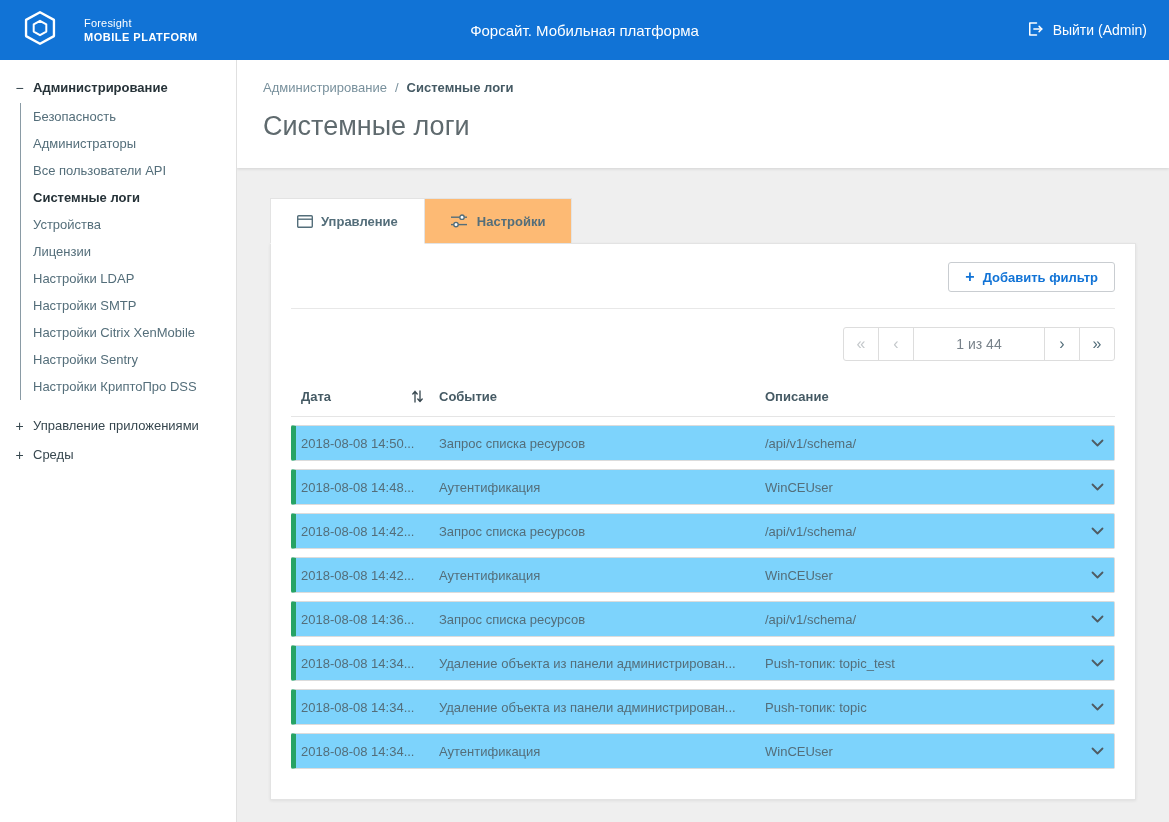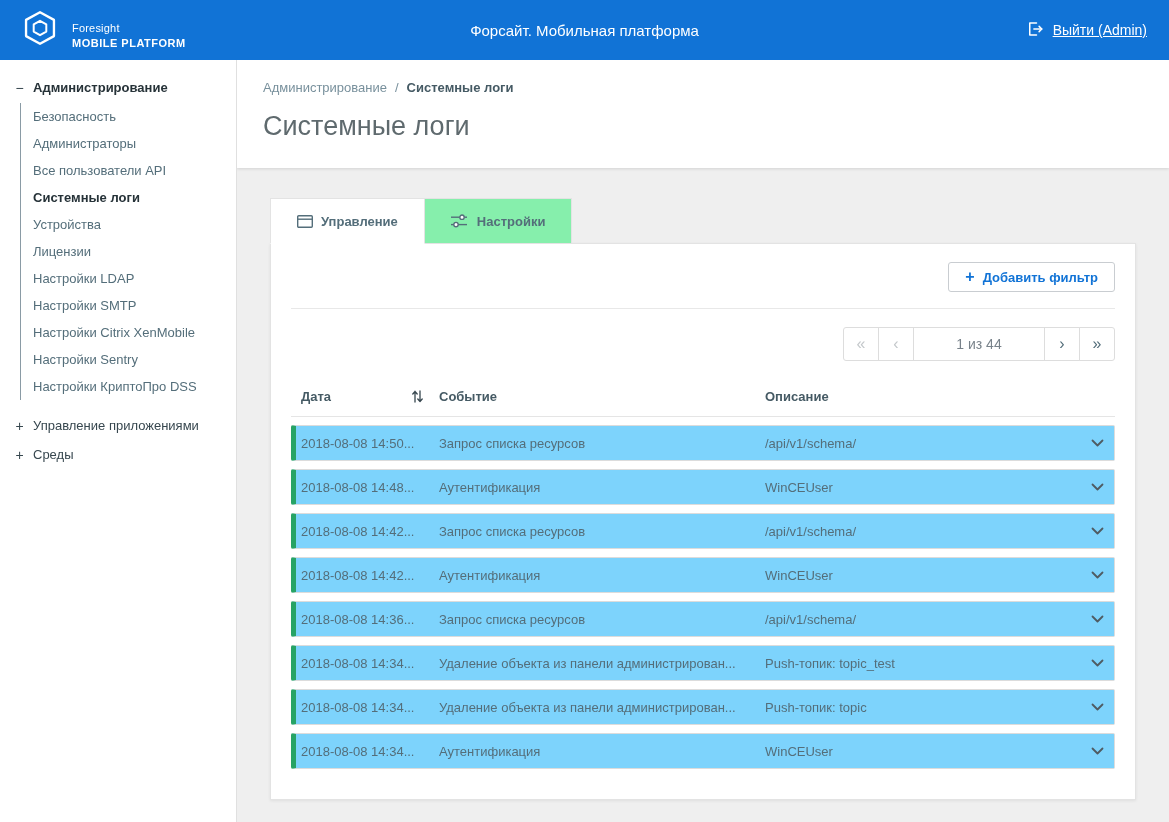--- a/index.html
+++ b/index.html
@@ -2,25 +2,25 @@
 <html><head>
 <meta charset="utf-8">
 <style>
   * { margin:0; padding:0; box-sizing:border-box; }
   html,body { width:1169px; height:822px; }
   body { font-family:"Liberation Sans","DejaVu Sans",sans-serif; background:#efefef; color:#455a64; overflow:hidden; }
   .app { width:1169px; height:822px; display:flex; flex-direction:column; }
 
   
   .topbar { height:60px; background:#1173d6; display:flex; align-items:center; padding:0 22px; position:relative; flex-shrink:0; }
-  .brand { display:flex; align-items:flex-end; gap:14px; color:#fff; cursor:pointer; position:relative; z-index:1; }
+  .brand { display:flex; align-items:center; gap:26px; color:#fff; cursor:pointer; position:relative; z-index:1; }
   .brand-name { font-size:11px; line-height:1.3; letter-spacing:.2px; }
   .brand-name .b2 { font-weight:700; letter-spacing:.5px; }
   .topbar-title { position:absolute; left:0; right:0; text-align:center; color:#fff; font-size:15px; }
-  .logout { margin-left:auto; display:flex; align-items:center; gap:9px; color:#fff; font-size:14px; cursor:pointer; position:relative; z-index:1;text-decoration:underline; }
+  .logout { margin-left:auto; display:flex; align-items:center; gap:9px; color:#fff; font-size:14px; cursor:pointer; position:relative; z-index:1; }
 
   .shell { flex:1; display:flex; min-height:0; }
 
   
   .sidebar { width:237px; background:#fff; border-right:1px solid #e0e0e0; padding-top:14px; flex-shrink:0; overflow:hidden; }
   .nav-top { display:flex; align-items:center; gap:8px; padding:6px 14px; font-size:13px; color:#37474f; cursor:pointer; margin-bottom:2px; }
   .nav-top .lbl-bold { font-weight:700; color:#263238; }
   .toggle { width:11px; text-align:center; font-size:14px; color:#37474f; line-height:1; }
   .nav-sublist { margin:2px 0 12px 20px; border-left:1px solid #8a9ba5; }
   .nav-sub { padding:6px 10px 6px 12px; font-size:13px; color:#546e7a; cursor:pointer; white-space:nowrap; overflow:hidden; }
@@ -29,21 +29,21 @@
   
   .main { flex:1; min-width:0; display:flex; flex-direction:column; background:#efefef; overflow:hidden; }
   .page-head { background:#fff; padding:20px 26px 26px; box-shadow:0 1px 3px rgba(0,0,0,.12); position:relative; z-index:1; }
   .breadcrumb { font-size:13px; color:#78909c; display:flex; gap:8px; }
   .crumb { cursor:pointer; }
   .crumb-current { color:#455a64; font-weight:700; }
   .page-title { margin-top:16px; font-size:27px; font-weight:400; color:#5f6a6e; }
 
   .content { padding:30px 33px 0; flex:1; }
   .tabs { display:flex; position:relative; z-index:2; }
-  .tab { display:flex; align-items:center; gap:10px; height:46px; padding:0 26px; font-size:13px; font-weight:700; color:#546e7a; background:#86efac; border:1px solid #e3e3e3; cursor:pointer; margin-bottom:-1px; }
+  .tab { display:flex; align-items:center; gap:10px; height:46px; padding:0 26px; font-size:13px; font-weight:700; color:#546e7a; background:#fdba74; border:1px solid #e3e3e3; cursor:pointer; margin-bottom:-1px; }
   .tab + .tab { border-left:none; }
   .tab.active { background:#fff; border-bottom:1px solid #fff;gap:8px; }
   .tab-ic { display:flex; align-items:center; }
 
   .card { background:#fff; border:1px solid #e3e3e3; box-shadow:0 1px 3px rgba(0,0,0,.07); padding:18px 20px 30px; }
   .card-toolbar { display:flex; justify-content:flex-end; }
   .btn-add-filter { display:inline-flex; align-items:center; gap:8px; border:1px solid #c9cdd1; background:#fff; border-radius:3px; height:30px; padding:0 16px; font-size:13px; font-weight:700; color:#1173d6; cursor:pointer; font-family:inherit; }
   .btn-add-filter .plus { font-size:16px; font-weight:700; line-height:1; }
   .divider { border:none; border-top:1px solid #e8e8e8; margin:16px 0 18px; }
 

